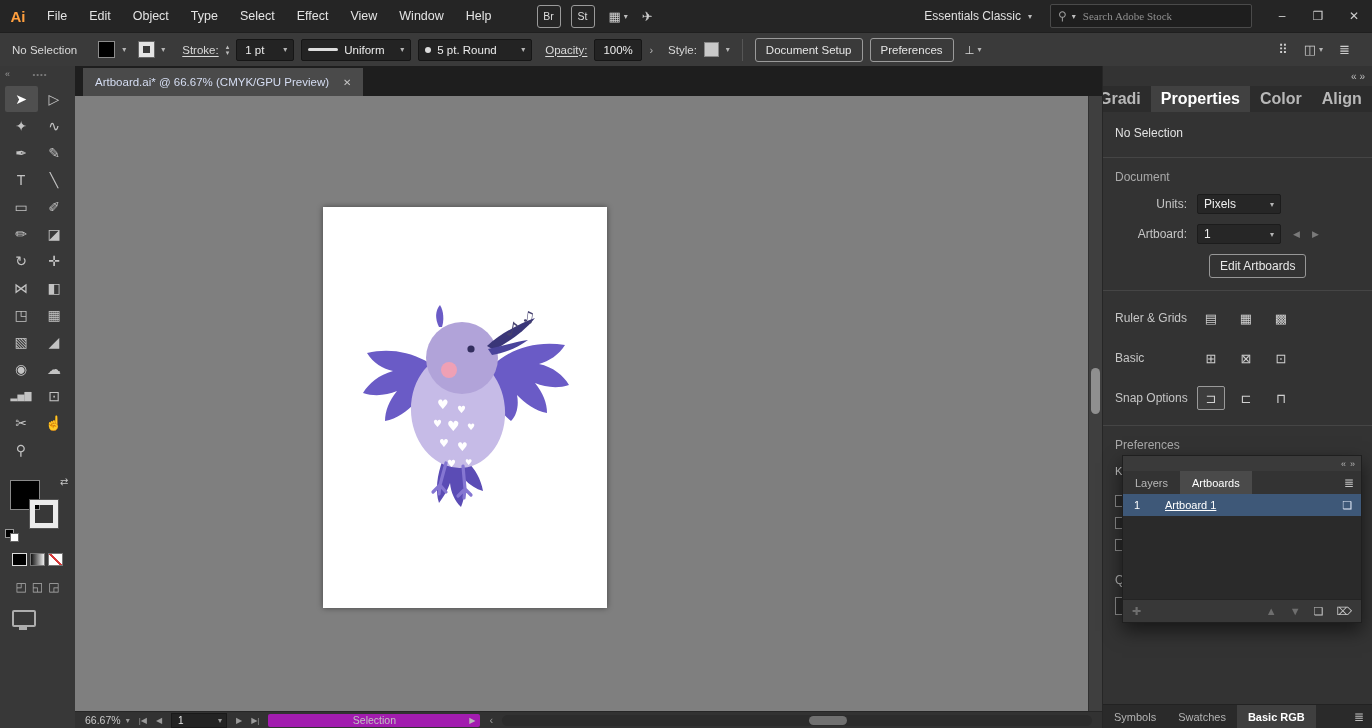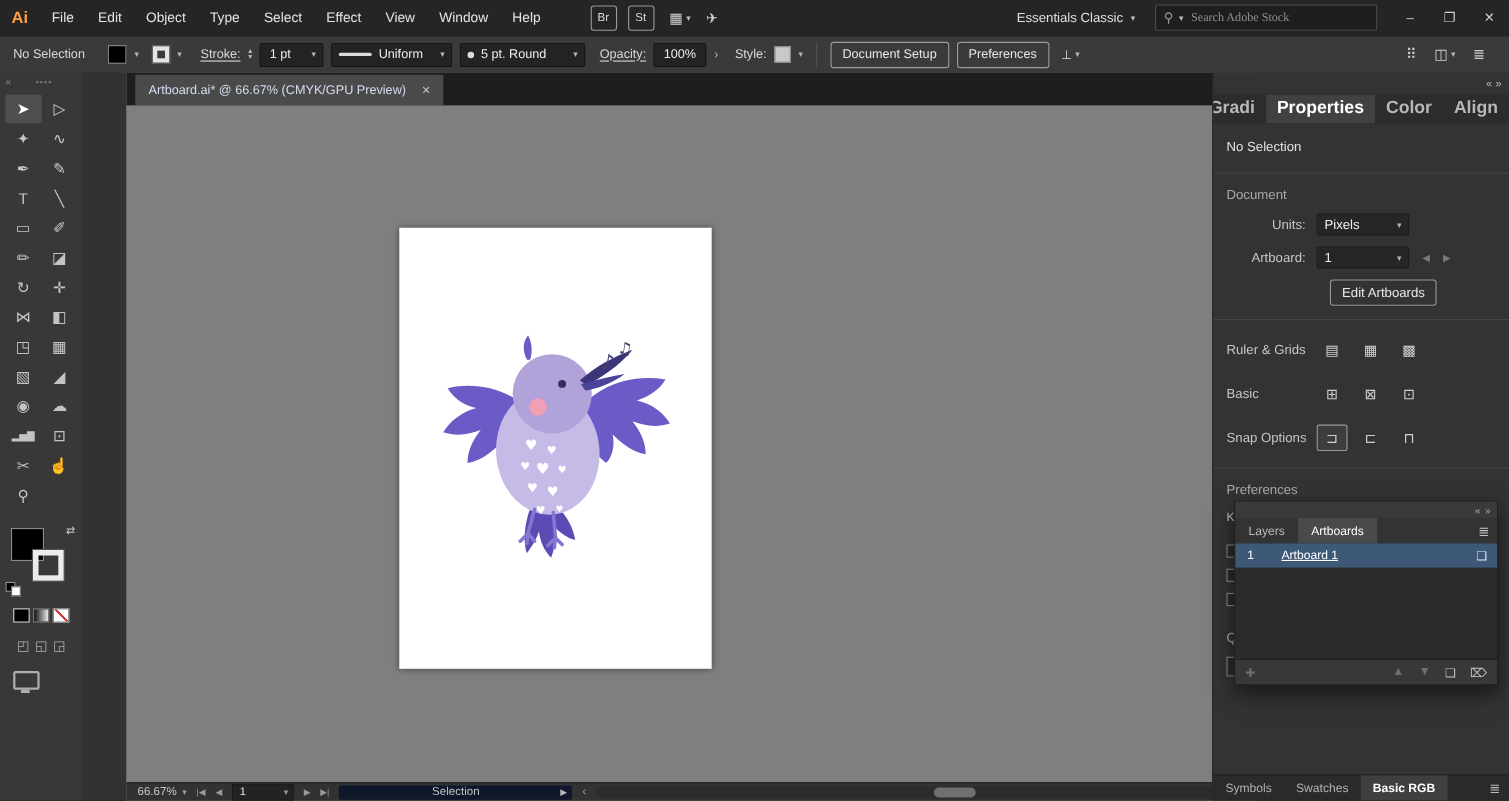--- a/index.html
+++ b/index.html
@@ -56,35 +56,35 @@
   .mode-row{display:flex;justify-content:center;gap:3px;margin-top:20px;}
   .mode-sq{width:15px;height:13px;border:1px solid #777;box-sizing:border-box;}
   .mode-color{background:#000;border:1px solid #ddd;}
   .mode-grad{background:linear-gradient(90deg,#111,#eee);}
   .mode-none{background:linear-gradient(45deg,transparent 44%,#d63a3a 44%,#d63a3a 58%,transparent 58%),#fff;}
   .draw-modes{display:flex;justify-content:center;gap:5px;margin-top:14px;color:#b0b0b0;font-size:12px;}
   .screen-mode{margin:16px 0 0 12px;width:20px;height:13px;border:2px solid #aeaeae;border-radius:2px;position:relative;}
   .screen-mode::after{content:"";position:absolute;left:5px;bottom:-5px;width:8px;height:3px;background:#aeaeae;}
 
   
-  .main{position:absolute;left:75px;top:66px;width:1027px;bottom:0;background:#7f7f7f;margin-left:40px;}
+  .main{position:absolute;left:75px;top:66px;width:1027px;bottom:0;background:#7f7f7f;}
   .tabbar{position:absolute;top:0;left:0;right:0;height:30px;background:#1e1e1e;display:flex;align-items:flex-end;}
   .doc-tab{height:28px;background:#4a4a4a;display:flex;align-items:center;gap:14px;padding:0 12px;font-size:11.5px;color:#d5ddf2;margin-left:8px;}
   .tab-close{color:#c5c5c5;font-size:10px;}
   .canvas{position:absolute;top:30px;left:0;right:0;bottom:17px;background:#7f7f7f;overflow:hidden;}
   .artboard{position:absolute;left:248px;top:111px;width:284px;height:401px;background:#ffffff;box-shadow:0 0 6px rgba(0,0,0,.45);}
   .v-scroll{position:absolute;right:0;top:0;width:13px;bottom:0;background:#3f3f3f;border-left:1px solid #303030;}
   .v-thumb{position:absolute;left:2px;right:2px;top:272px;height:46px;background:#8f8f8f;border-radius:5px;}
 
   .statusbar{position:absolute;left:0;right:0;bottom:0;height:17px;background:#323232;border-top:1px solid #262626;
              display:flex;align-items:center;gap:9px;padding:0 10px;font-size:10.5px;color:#c9c9c9;box-sizing:border-box;}
   .sb-ic{color:#9a9a9a;font-size:8px;}
   .ab-field{width:46px;height:13px;background:#232323;border:1px solid #191919;display:flex;align-items:center;justify-content:space-between;padding:0 4px;font-size:10px;color:#e8e8e8;}
   .ab-field input{background:transparent;border:0;outline:none;color:#e8e8e8;width:26px;font-size:10px;font-family:inherit;}
-  .status-inset{width:212px;height:13px;background:#0f172a;border-radius:2px;display:flex;align-items:center;justify-content:center;position:relative;color:#c2c2c2;}
+  .status-inset{width:212px;height:13px;background:#a21caf;border-radius:2px;display:flex;align-items:center;justify-content:center;position:relative;color:#c2c2c2;}
   .status-fly{position:absolute;right:5px;font-size:8px;color:#b9b9b9;}
   .h-scroll{flex:1;height:11px;background:#2c2c2c;border-radius:6px;position:relative;}
   .h-thumb{position:absolute;left:52%;width:38px;top:1px;bottom:1px;background:#707070;border-radius:5px;}
 
   
   .rightpanel{position:absolute;left:1102px;top:66px;right:0;bottom:0;background:#333333;border-left:1px solid #262626;box-sizing:border-box;overflow:hidden;}
   .rp-head{height:20px;display:flex;justify-content:flex-end;align-items:center;gap:3px;padding-right:7px;color:#bdbdbd;font-size:10px;}
   .rp-tabs{height:26px;background:#2c2c2c;display:flex;overflow:hidden;}
   .rp-tab{padding:0 10px;display:flex;align-items:center;font-size:16px;color:#b8b8b8;white-space:nowrap;font-weight:bold;}
   .rp-tab.active{background:#414141;color:#fff;}

